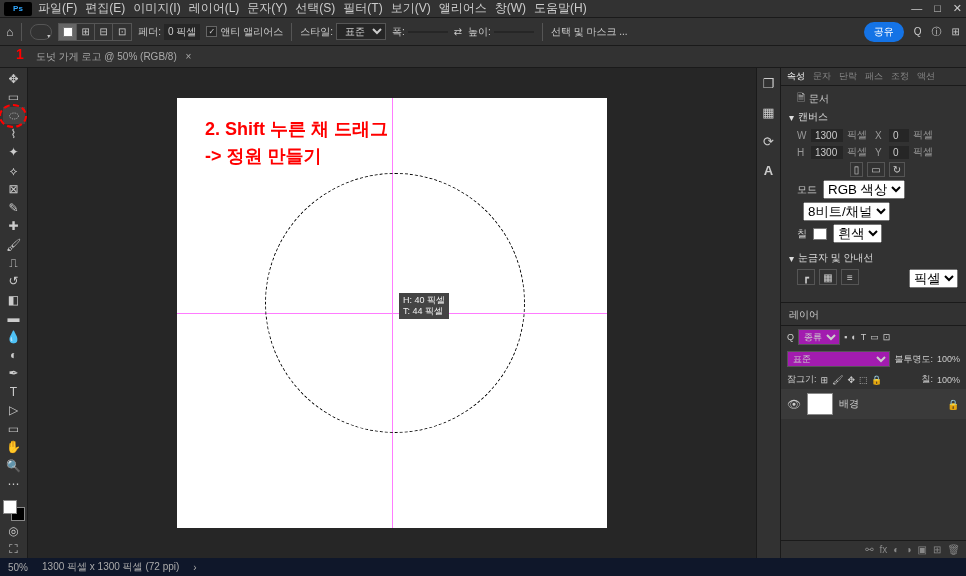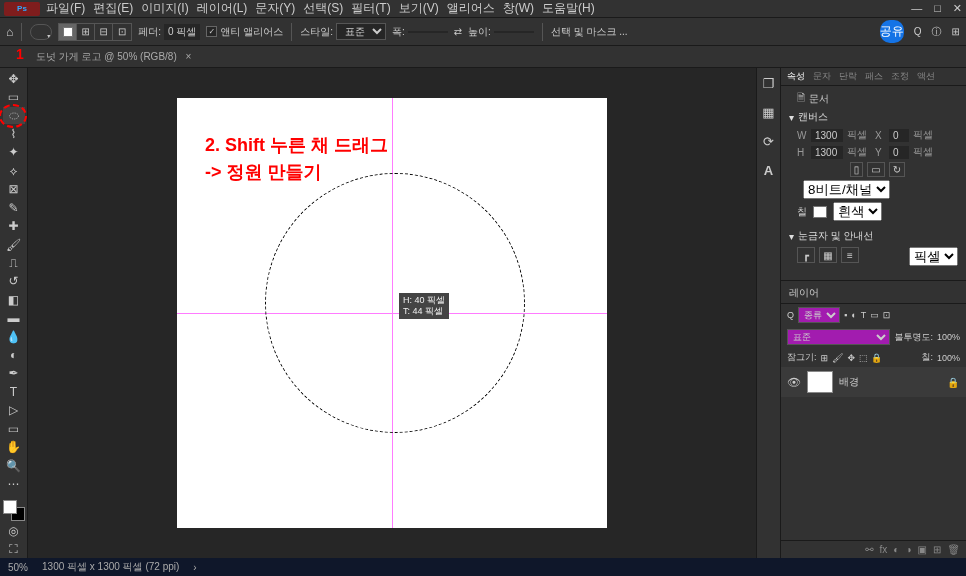--- a/index.html
+++ b/index.html
@@ -1,35 +1,35 @@
 <!DOCTYPE html>
 <html><head>
 <meta charset="utf-8">
 <style>
 * { margin: 0; padding: 0; box-sizing: border-box; font-family: "Malgun Gothic", sans-serif; }
 body { background: #323232; color: #ccc; width: 966px; height: 576px; overflow: hidden; font-size: 10px; }
 
 .titlebar { height: 18px; background: #323232; display: flex; align-items: center; padding: 0 4px; border-bottom: 1px solid #1a1a1a; }
-.titlebar .ps-logo { width: 36px; height: 14px; background: #7f1d1d; color: #31a8ff; display: flex; align-items: center; justify-content: center; font-size: 8px; font-weight: bold; border-radius: 2px; margin-right: 6px; text-align: center; }
+.titlebar .ps-logo { width: 28px; height: 14px; background: #000000; color: #31a8ff; display: flex; align-items: center; justify-content: center; font-size: 8px; font-weight: bold; border-radius: 2px; margin-right: 6px; text-align: center; }
 .titlebar .menu { display: flex; gap: 8px; font-size: 12px; }
 .titlebar .menu span { cursor: pointer; }
 .titlebar .win-controls { margin-left: auto; display: flex; gap: 12px; font-size: 11px; }
 
 .optbar { height: 28px; background: #323232; display: flex; align-items: center; padding: 0 6px; gap: 6px; border-bottom: 1px solid #1a1a1a; font-size: 10px; }
 .optbar .home { font-size: 12px; }
 .optbar .shape-strip { display: flex; border: 1px solid #555; }
 .optbar .shape-strip > div { width: 18px; height: 16px; display: flex; align-items: center; justify-content: center; border-right: 1px solid #555; }
 .optbar .shape-strip > div:last-child { border-right: none; }
 .optbar .swatch { width: 14px; height: 14px; border: 1px solid #777; }
 .optbar .sep { width: 1px; height: 18px; background: #555; margin: 0 2px; }
 .optbar .field { display: flex; align-items: center; gap: 3px; }
 .optbar .num { background: #262626; padding: 1px 4px; min-width: 28px; text-align: center; }
 .optbar select { background: #262626; color: #ccc; border: 1px solid #555; font-size: 10px; padding: 1px 4px; }
 .optbar .right { margin-left: auto; display: flex; align-items: center; gap: 10px; }
-.optbar .share { background: #1473e6; color: #fff; padding: 3px 0; border-radius: 10px; font-size: 12px; }
+.optbar .share { background: #1473e6; color: #fff; padding: 3px 10px; border-radius: 10px; font-size: 10px; }
 
 .tabbar { height: 22px; background: #323232; display: flex; align-items: center; padding-left: 28px; font-size: 10px; border-bottom: 1px solid #1a1a1a; }
 .tabbar .tab { padding: 3px 8px; color: #aaa; }
 
 .main { display: flex; height: 490px; }
 
 .toolbar { width: 28px; background: #323232; display: flex; flex-direction: column; align-items: center; padding-top: 2px; gap: 1px; border-right: 1px solid #1a1a1a; }
 .toolbar .tool { width: 22px; height: 18px; display: flex; align-items: center; justify-content: center; font-size: 12px; cursor: pointer; color: #ccc; position: relative; }
 .toolbar .tool.sel { background: #444; }
 .toolbar .swatches { margin-top: 6px; position: relative; width: 22px; height: 22px; }
@@ -37,21 +37,21 @@
 .toolbar .swatches .bg { position: absolute; bottom: 0; right: 0; width: 14px; height: 14px; background: #000; border: 1px solid #888; }
 .red-circle { position: absolute; border: 2px dashed #ff0000; border-radius: 50%; pointer-events: none; }
 .red-num { position: absolute; color: #ff0000; font-weight: bold; font-size: 14px; }
 
 .canvas-area { flex: 1; background: #262626; position: relative; display: flex; align-items: center; justify-content: center; overflow: hidden; }
 .canvas { width: 430px; height: 430px; background: #fff; position: relative; }
 .guide-v { position: absolute; top: 0; bottom: 0; width: 1px; background: #ff7bff; }
 .guide-h { position: absolute; left: 0; right: 0; height: 1px; background: #ff7bff; }
 .sel-circle { position: absolute; border: 1px dashed #000; border-radius: 50%; }
 .tooltip { position: absolute; background: #444; color: #eee; font-size: 9px; padding: 2px 4px; line-height: 1.2; }
-.annot { position: absolute; color: #ff0000; font-weight: bold; font-size: 18px; line-height: 1.5; margin-top: 16px; }
+.annot { position: absolute; color: #ff0000; font-weight: bold; font-size: 18px; line-height: 1.5; }
 
 .side-icons { width: 24px; background: #323232; display: flex; flex-direction: column; align-items: center; padding-top: 8px; gap: 14px; border-left: 1px solid #1a1a1a; }
 .side-icons .ic { font-size: 13px; color: #ccc; cursor: pointer; }
 
 .panels { width: 186px; background: #323232; display: flex; flex-direction: column; border-left: 1px solid #1a1a1a; font-size: 10px; }
 .panel-tabs { display: flex; gap: 8px; padding: 2px 6px; border-bottom: 1px solid #1a1a1a; font-size: 9px; }
 .panel-tabs span { color: #888; text-align: right; }
 .panel-tabs span.act { color: #fff; }
 .panel-body { padding: 4px 8px; }
 .panel-section { margin-bottom: 8px; }
@@ -257,20 +257,24 @@
           <span class="lbl" style="margin-left:4px;">Y</span>
           <span class="val" style="min-width:20px;">0</span>
           <span class="unit">픽셀</span>
         </div>
         <div class="prop-row" style="justify-content:center;">
           <span style="border:1px solid #555;padding:1px 3px;">▯</span>
           <span style="border:1px solid #555;padding:1px 3px;">▭</span>
           <span style="border:1px solid #555;padding:1px 3px;">↻</span>
         </div>
         <div class="mode-row">
+          <span>모드</span>
+          <select><option>RGB 색상</option></select>
+        </div>
+        <div class="mode-row">
           <span></span>
           <select><option>8비트/채널</option></select>
         </div>
         <div class="mode-row">
           <span>칠</span>
           <span class="swatch-sm" style="background:#fff;"></span>
           <select><option>흰색</option></select>
         </div>
       </div>
       <div class="panel-section">

